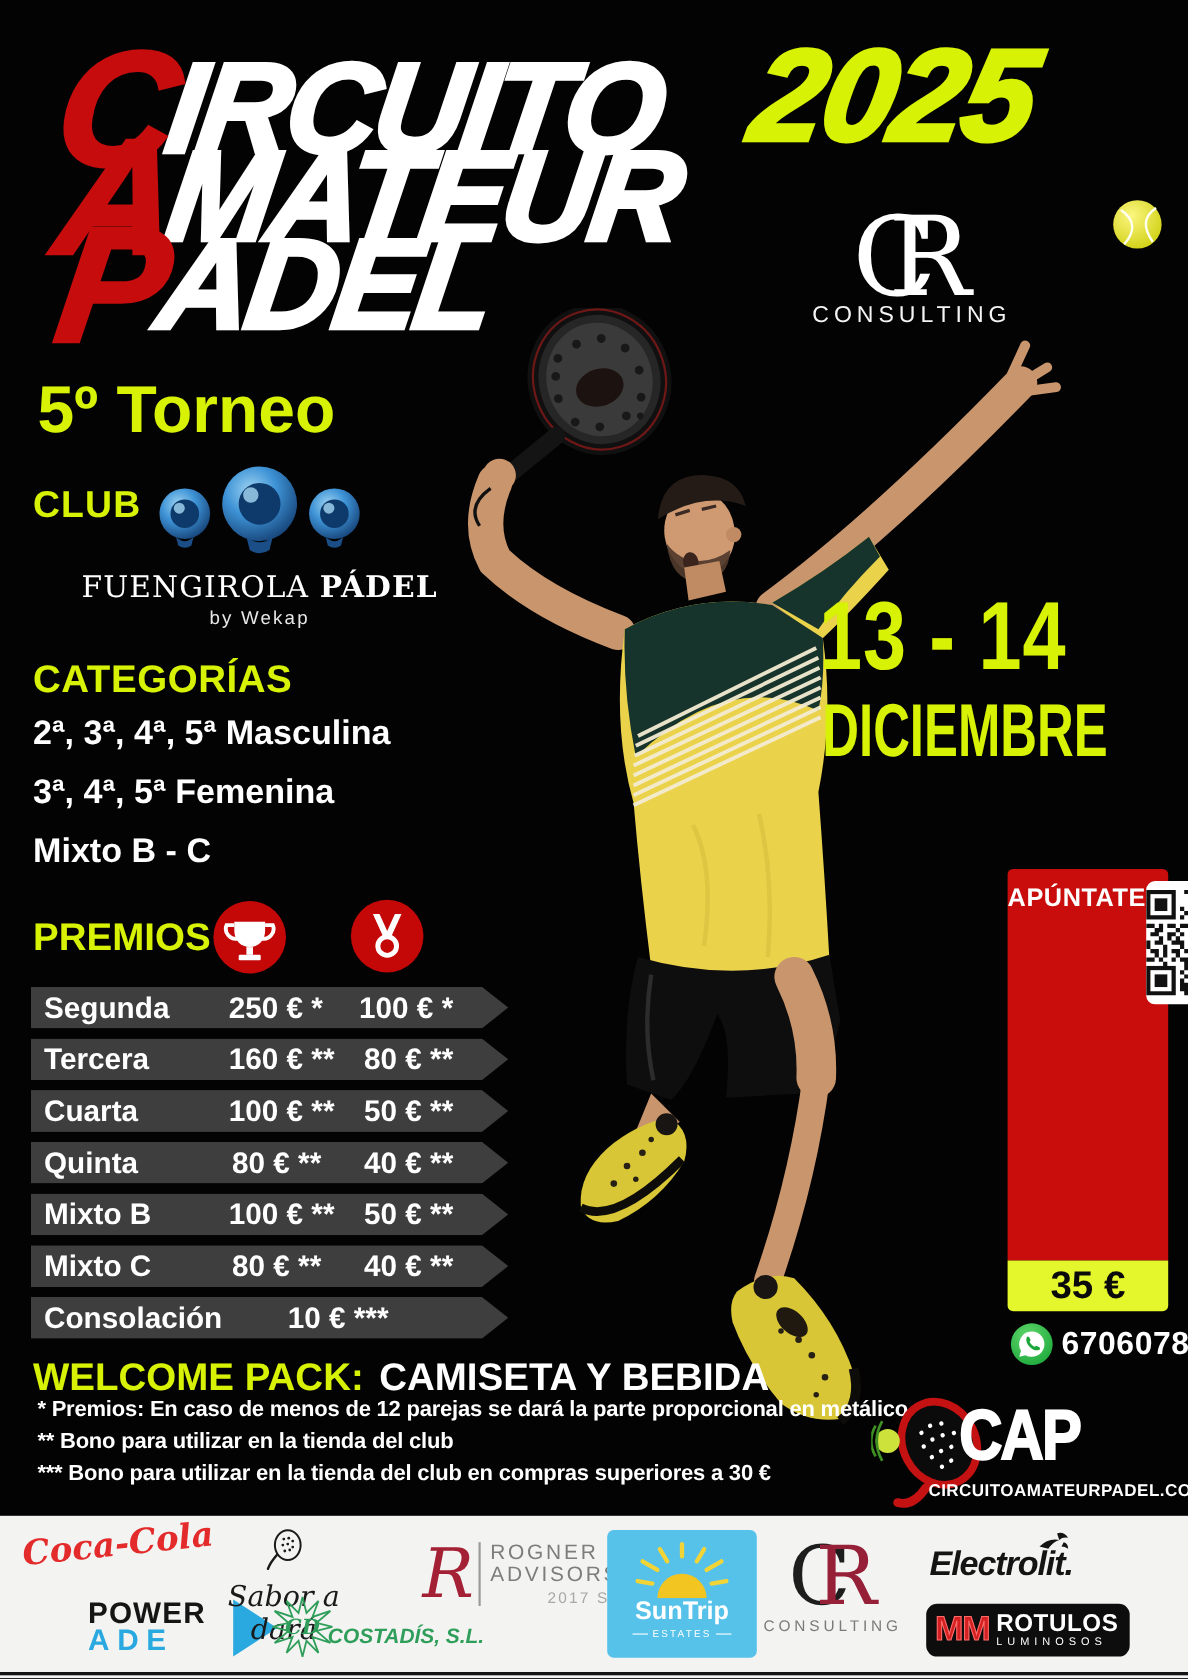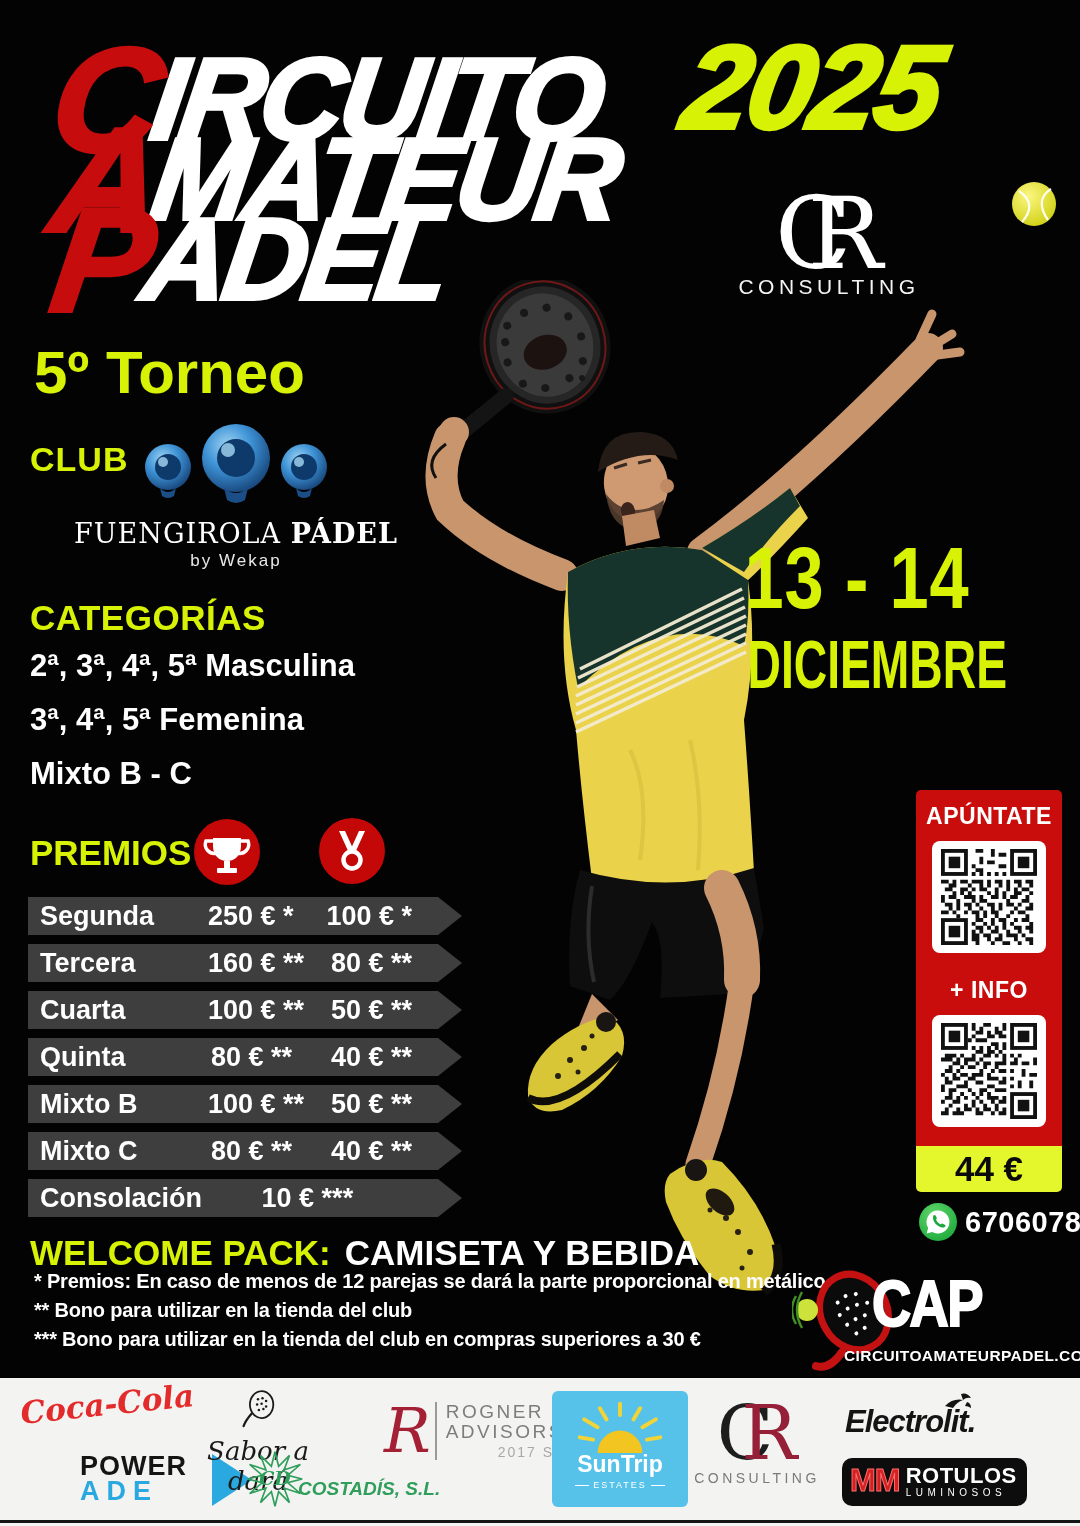--- a/index.html
+++ b/index.html
@@ -50,21 +50,21 @@
   .welcome .wv{color:#fff;margin-left:14px;}
   .fnote{position:absolute;left:34px;color:#fff;font-size:20px;font-weight:bold;white-space:nowrap;letter-spacing:-.2px;}
 
   
   .dates{position:absolute;left:696px;top:534px;width:322px;text-align:center;font-weight:bold;}
   .dates .d1{font-size:88px;line-height:1;transform:scaleX(.8);letter-spacing:1px;}
   .dates .d2{font-size:68px;line-height:1;margin-top:8px;transform:scaleX(.68);white-space:nowrap;}
 
   
   .panel{position:absolute;left:916px;top:790px;width:146px;height:356px;background:#c90d0d;
-         border-radius:5px 5px 0 0;display:flex;flex-direction:column;align-items:center;}
+         border-radius:5px 5px 0 0;display:flex;flex-direction:row;}
   .panel .pt{color:#fff;font-weight:bold;font-size:23px;margin-top:13px;letter-spacing:.5px;}
   .qrbox{width:114px;height:112px;background:#fff;border-radius:8px;margin-top:11px;
          display:flex;align-items:center;justify-content:center;}
   .qrbox svg{width:96px;height:96px;}
   .panel .info{margin-top:24px;}
   .price{position:absolute;left:916px;top:1146px;width:146px;height:46px;background:#e4f62c;
          border-radius:0 0 5px 5px;display:flex;align-items:center;justify-content:center;
          color:#0a0a0a;font-size:35px;font-weight:bold;}
   .phone-row{position:absolute;left:918px;top:1202px;display:flex;align-items:center;}
   .phone-row .num{color:#fff;font-size:29px;font-weight:bold;margin-left:7px;letter-spacing:.5px;}
@@ -385,21 +385,21 @@
     </div>
     <div class="pt info">+ INFO</div>
     <div class="qrbox">
       <svg viewBox="0 0 25 25" fill="#111">
           <g transform="rotate(90 12.5 12.5)">
             <use href="#qrsym"></use>
           </g>
         </svg>
     </div>
   </div>
-  <div class="price" style="z-index:2;">44 €</div>
+  <div class="price" style="z-index:2;">35 €</div>
 
   <div class="phone-row" style="z-index:2;">
     <svg viewBox="0 0 40 40" style="width:40px;height:40px;">
       <circle cx="20" cy="20" r="19" fill="url(#gWa)"></circle>
       <path d="M20 8.5a11.5 11.5 0 0 0 -9.8 17.5 l-1.6 5.5 5.7 -1.5 A11.5 11.5 0 1 0 20 8.5z" fill="#fff"></path>
       <path d="M15.4 13.6c.5-1 1.7-.9 2.2 0l1.1 2.2c.3.7 0 1.3-.7 1.9c1 2.2 2.6 3.7 4.7 4.7c.6-.7 1.2-1 1.9-.7l2.2 1.1c.9.5 1 1.7 0 2.3c-4.8 2.6-14-5.4-11.4-11.5z" fill="#1ba73a"></path>
     </svg>
     <span class="num">670607837</span>
   </div>
 

